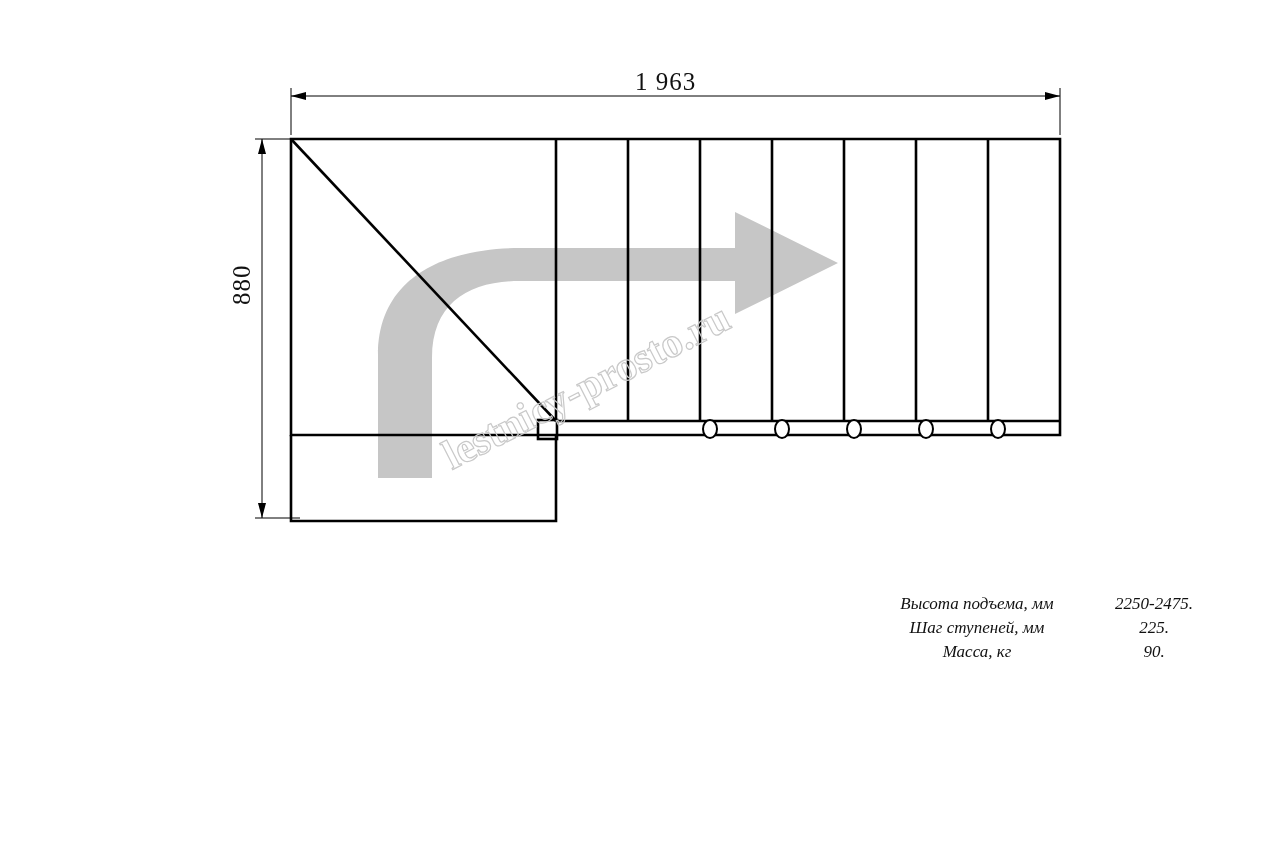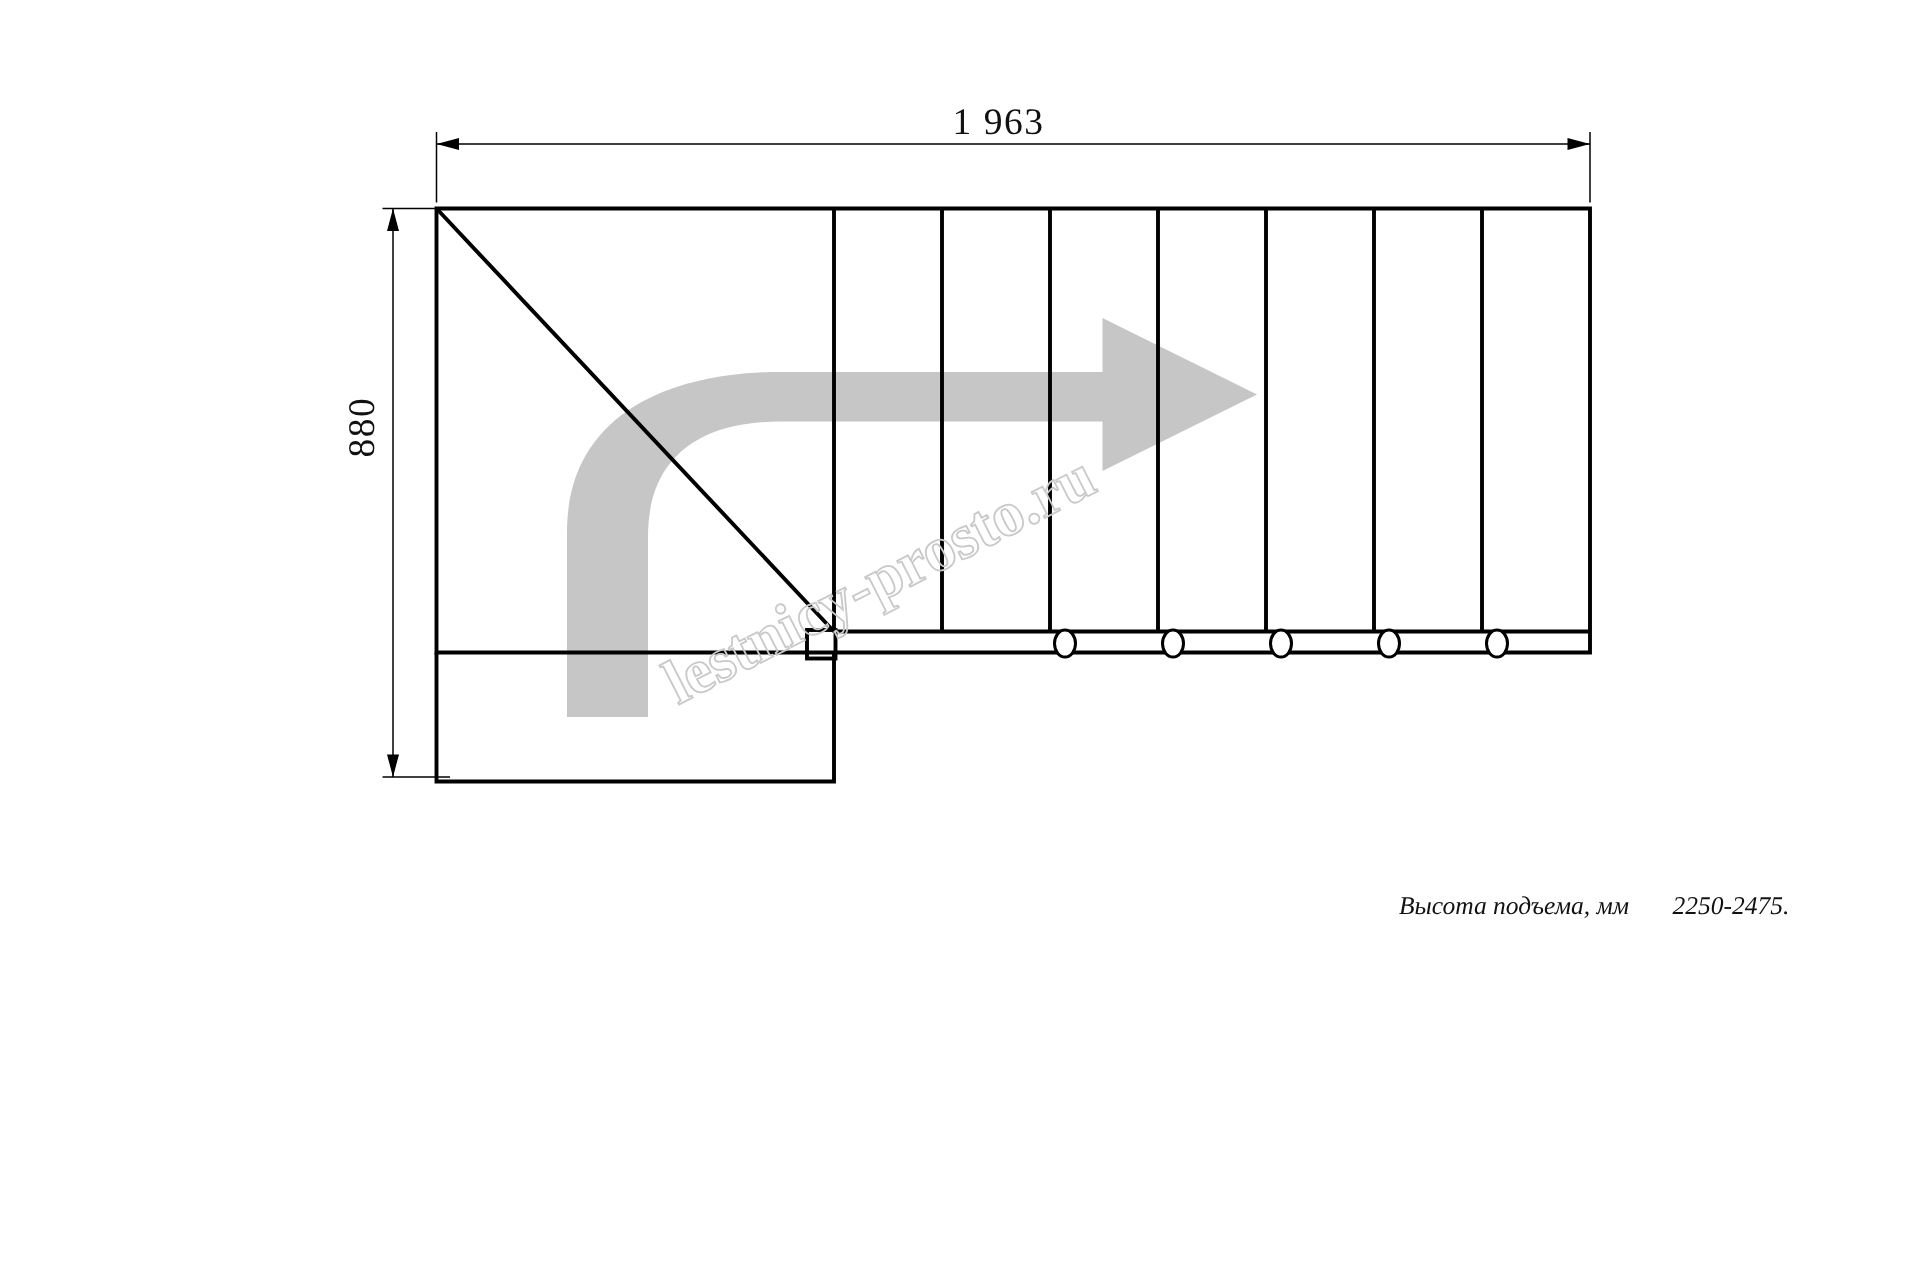--- a/index.html
+++ b/index.html
@@ -58,21 +58,21 @@
   #spec-table table {
     border-collapse: collapse;
     width: 100%;
   }
   #spec-table td {
     padding: 2px 0 3px 0;
     white-space: nowrap;
     line-height: 19px;
   }
   #spec-table td.spec-name {
-    text-align: right;
+    text-align: center;
     padding-right: 14px;
     font-style: italic;
   }
   #spec-table td.spec-value {
     text-align: center;
   }
   #watermark {
     position: absolute;
     left: 452px;
     top: 300px;
@@ -162,17 +162,25 @@
     </svg>
   </div>
 
   <div id="spec-table">
     <table>
       <tbody>
           <tr>
             <td class="spec-name">Высота подъема, мм</td>
             <td class="spec-value">2250-2475.</td>
           </tr>
+          <tr>
+            <td class="spec-name">Шаг ступеней, мм</td>
+            <td class="spec-value">225.</td>
+          </tr>
+          <tr>
+            <td class="spec-name">Масса, кг</td>
+            <td class="spec-value">90.</td>
+          </tr>
         </tbody>
     </table>
   </div>
 
 </div>
 
 </body></html>

